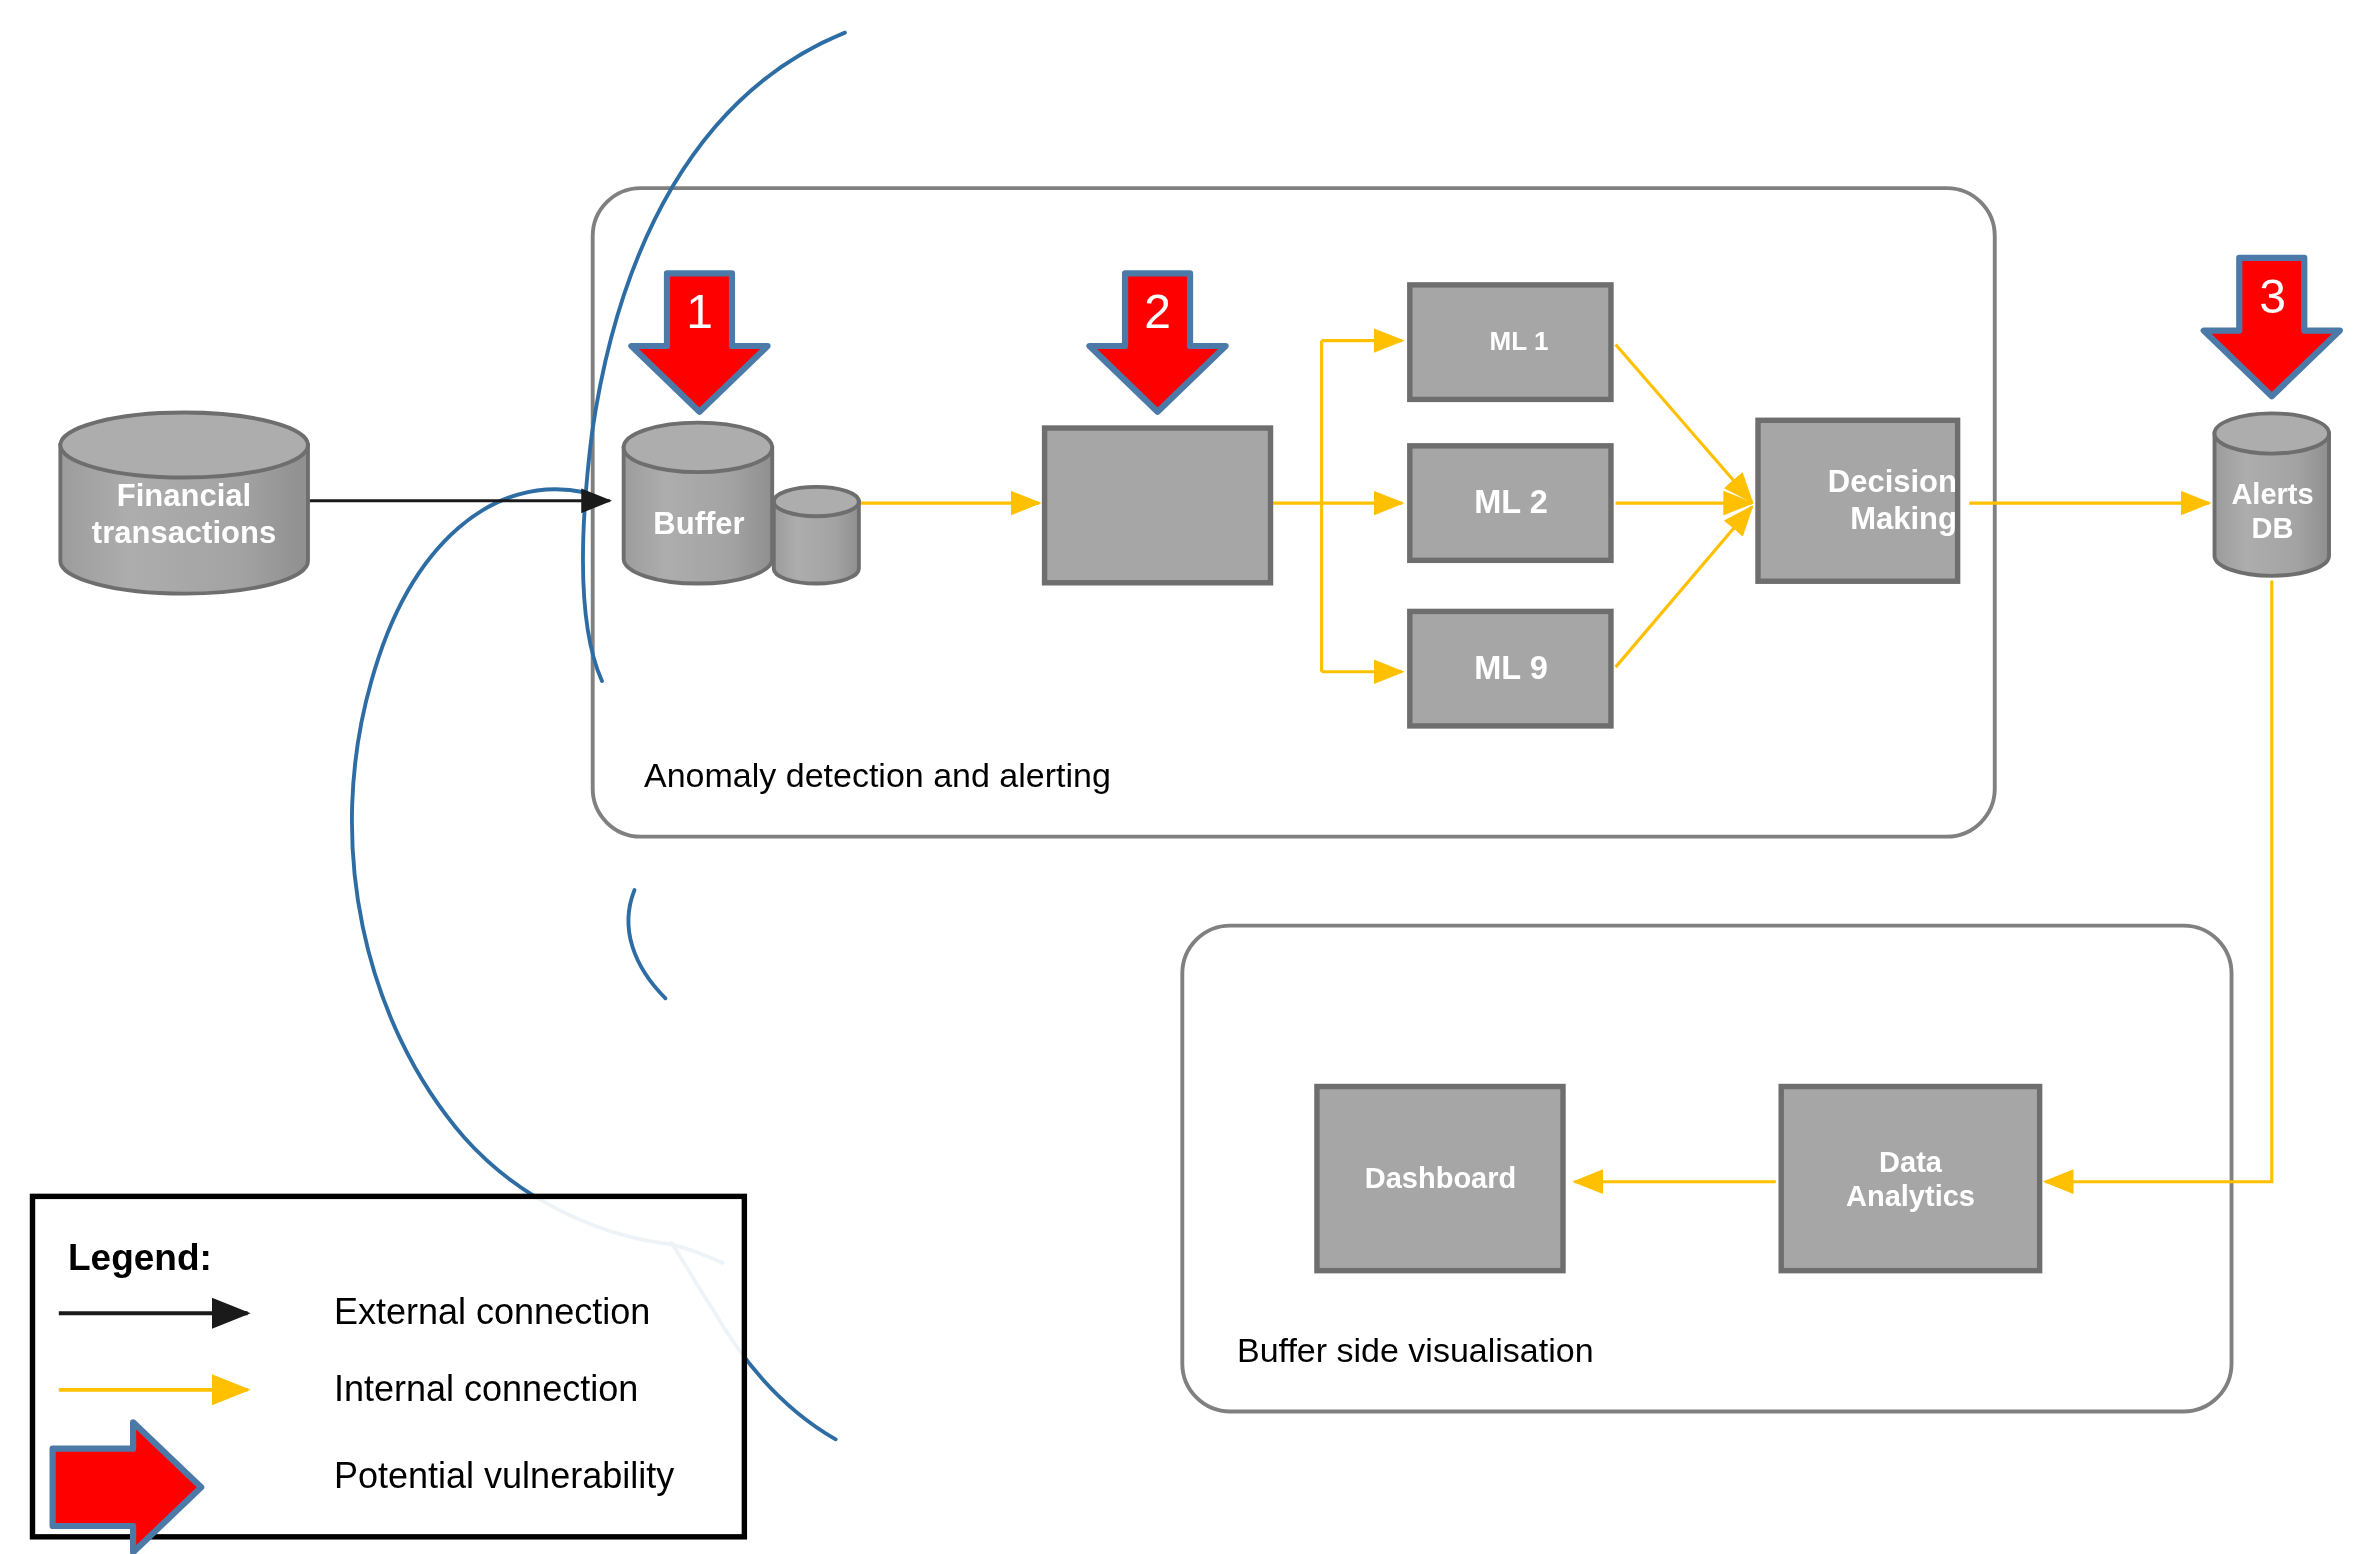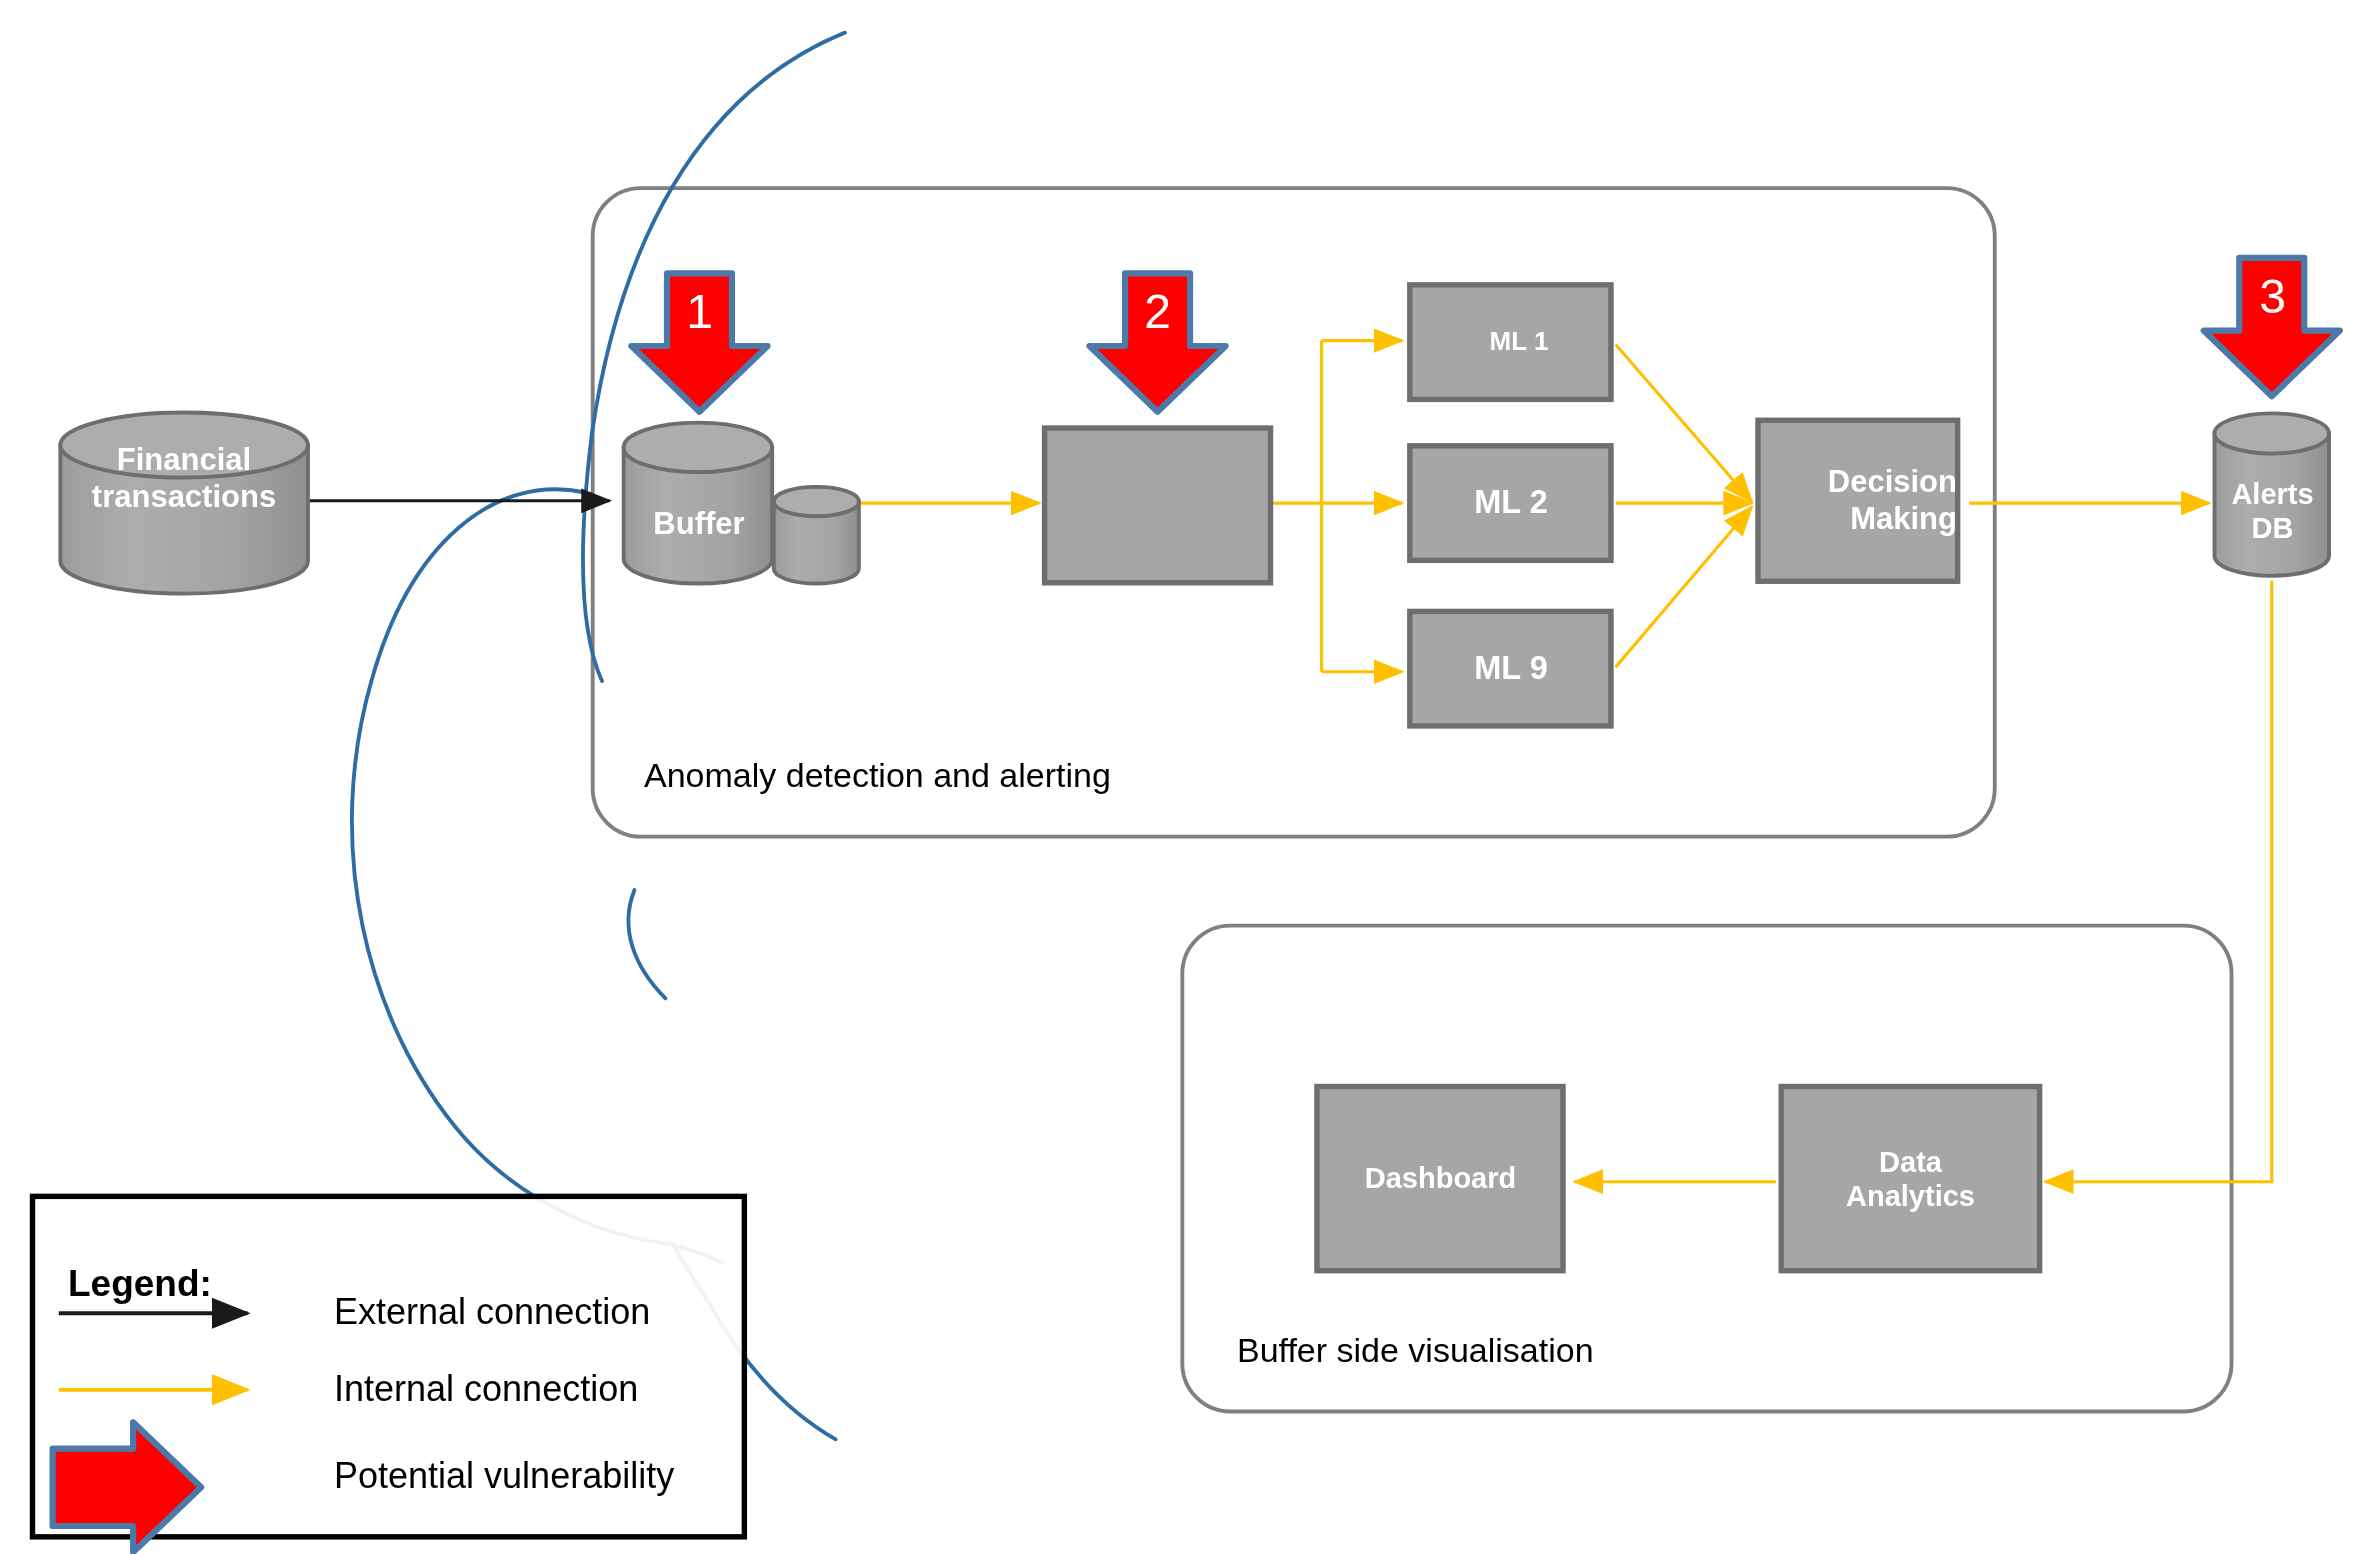--- a/index.html
+++ b/index.html
@@ -151,21 +151,21 @@
 
     <line x1="76" y1="1697" x2="320" y2="1697" stroke="#1a1a1a" stroke-width="5" marker-end="url(#ar-black)"></line>
 
     <line x1="76" y1="1796" x2="320" y2="1796" stroke="#ffc000" stroke-width="5" marker-end="url(#ar-yellow)"></line>
 
     <g>
       <path d="M68,1872 L172,1872 L172,1838 L260,1922 L172,2006 L172,1972 L68,1972 Z" fill="#ff0000" stroke="#4c7aa8" stroke-width="8" stroke-linejoin="round"></path>
     </g>
   </svg>
 
-  <div class="node-label" style="left:68px;top:432px;width:232px;height:93px;font-size:31px;">
+  <div class="node-label" style="left:68px;top:468px;width:232px;height:93px;font-size:31px;">
     <span>Financial</span>
     <span>transactions</span>
   </div>
 
   <div class="node-label" style="left:627px;top:480px;width:144px;height:48px;font-size:31px;margin-top:20px;">
     <span>Buffer</span>
   </div>
 
 
   <div class="node-label" style="left:1412px;top:286px;width:198px;height:111px;font-size:26px;padding-left:8px;">
@@ -198,21 +198,21 @@
   </div>
 
   <div class="group-label" style="left:644px;top:756px;font-size:34px;">Anomaly detection and alerting</div>
 
   <div class="group-label" style="left:1237px;top:1331px;font-size:34px;">Buffer side visualisation</div>
 
   <div class="marker-num" style="left:661px;top:284px;font-size:48px;">1</div>
   <div class="marker-num" style="left:1119px;top:284px;font-size:48px;">2</div>
   <div class="marker-num" style="left:2234px;top:269px;font-size:48px;">3</div>
 
-  <div class="legend-title" style="left:68px;top:1237px;font-size:37px;margin-top:26px;">Legend:</div>
+  <div class="legend-title" style="left:68px;top:1237px;font-size:37px;">Legend:</div>
 
   <div class="legend-text" style="left:334px;top:1291px;font-size:36px;">External connection</div>
 
   <div class="legend-text" style="left:334px;top:1368px;font-size:36px;">Internal connection</div>
 
   <div class="legend-text" style="left:334px;top:1455px;font-size:36px;">Potential vulnerability</div>
 
 </div>
 
 

